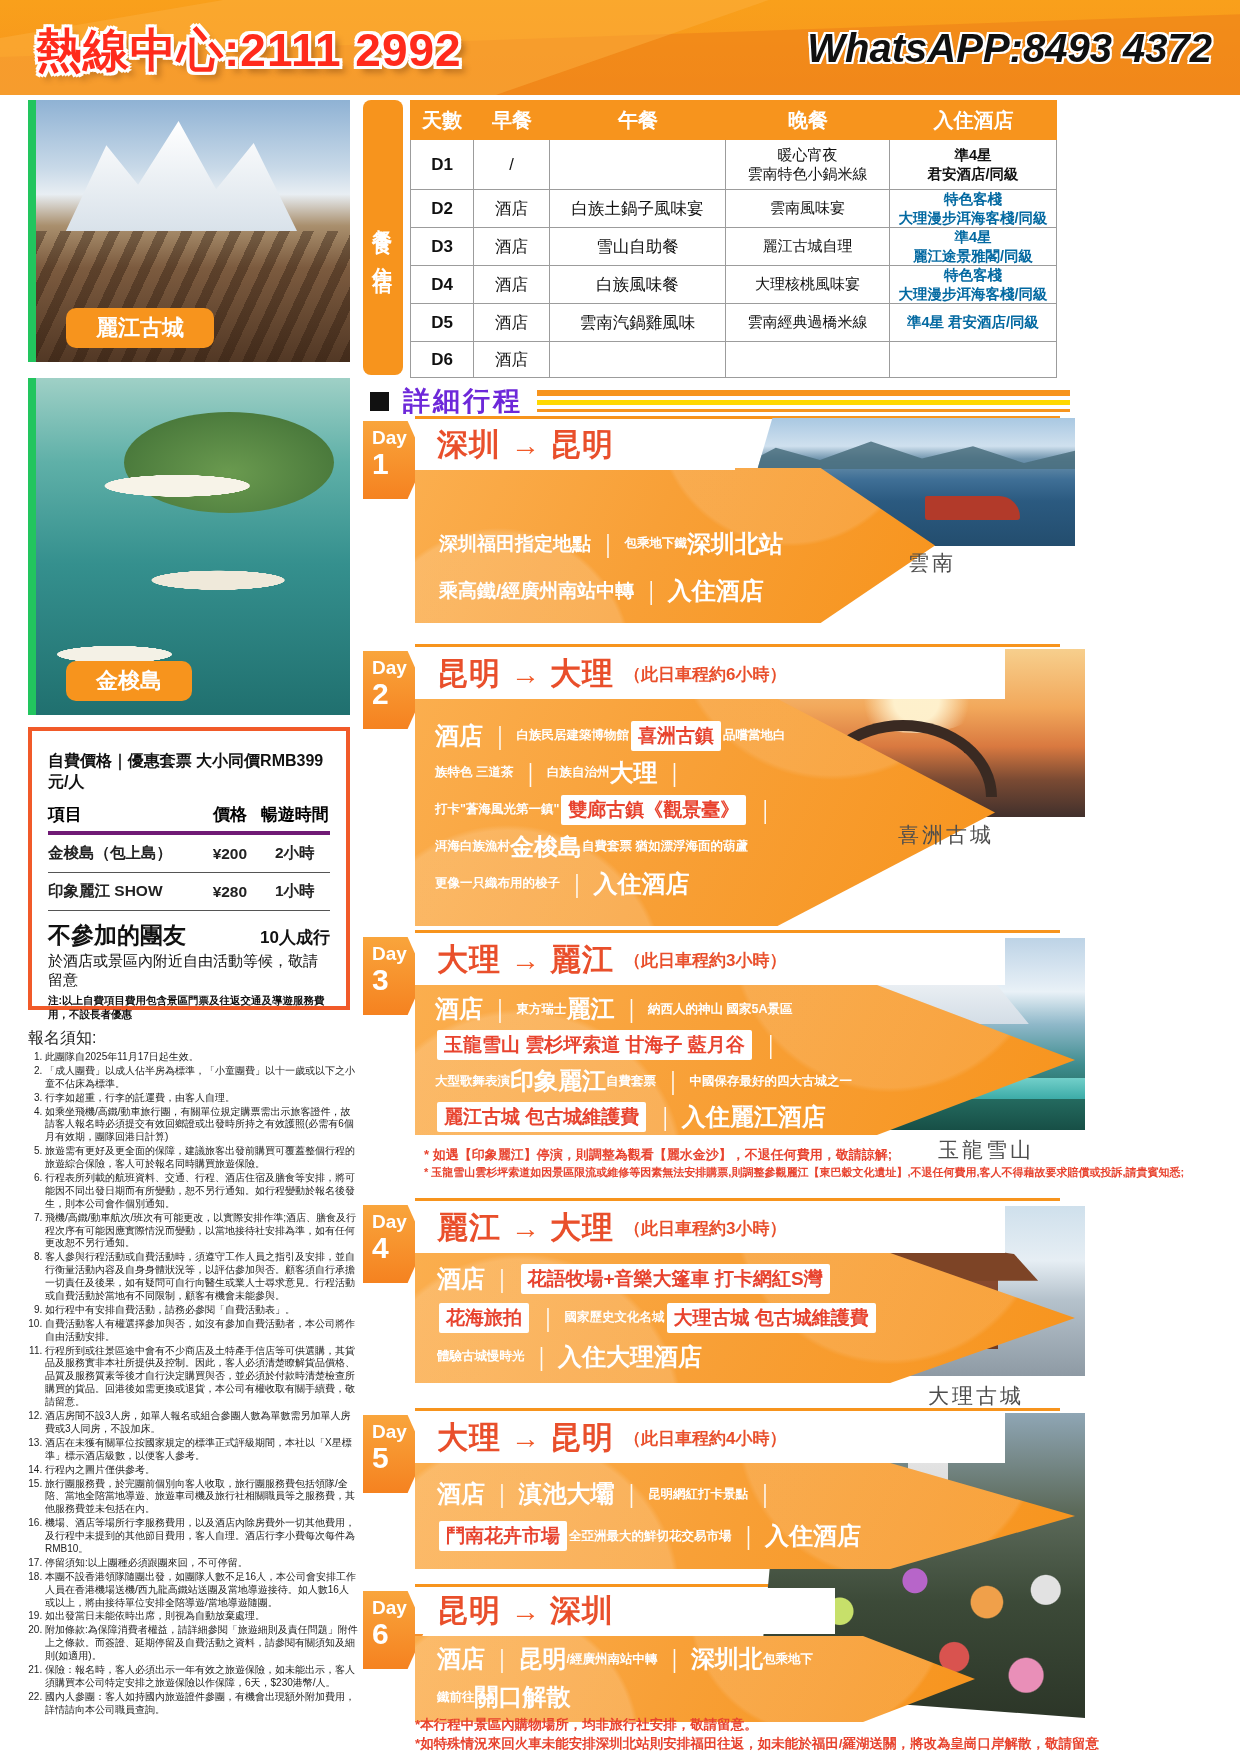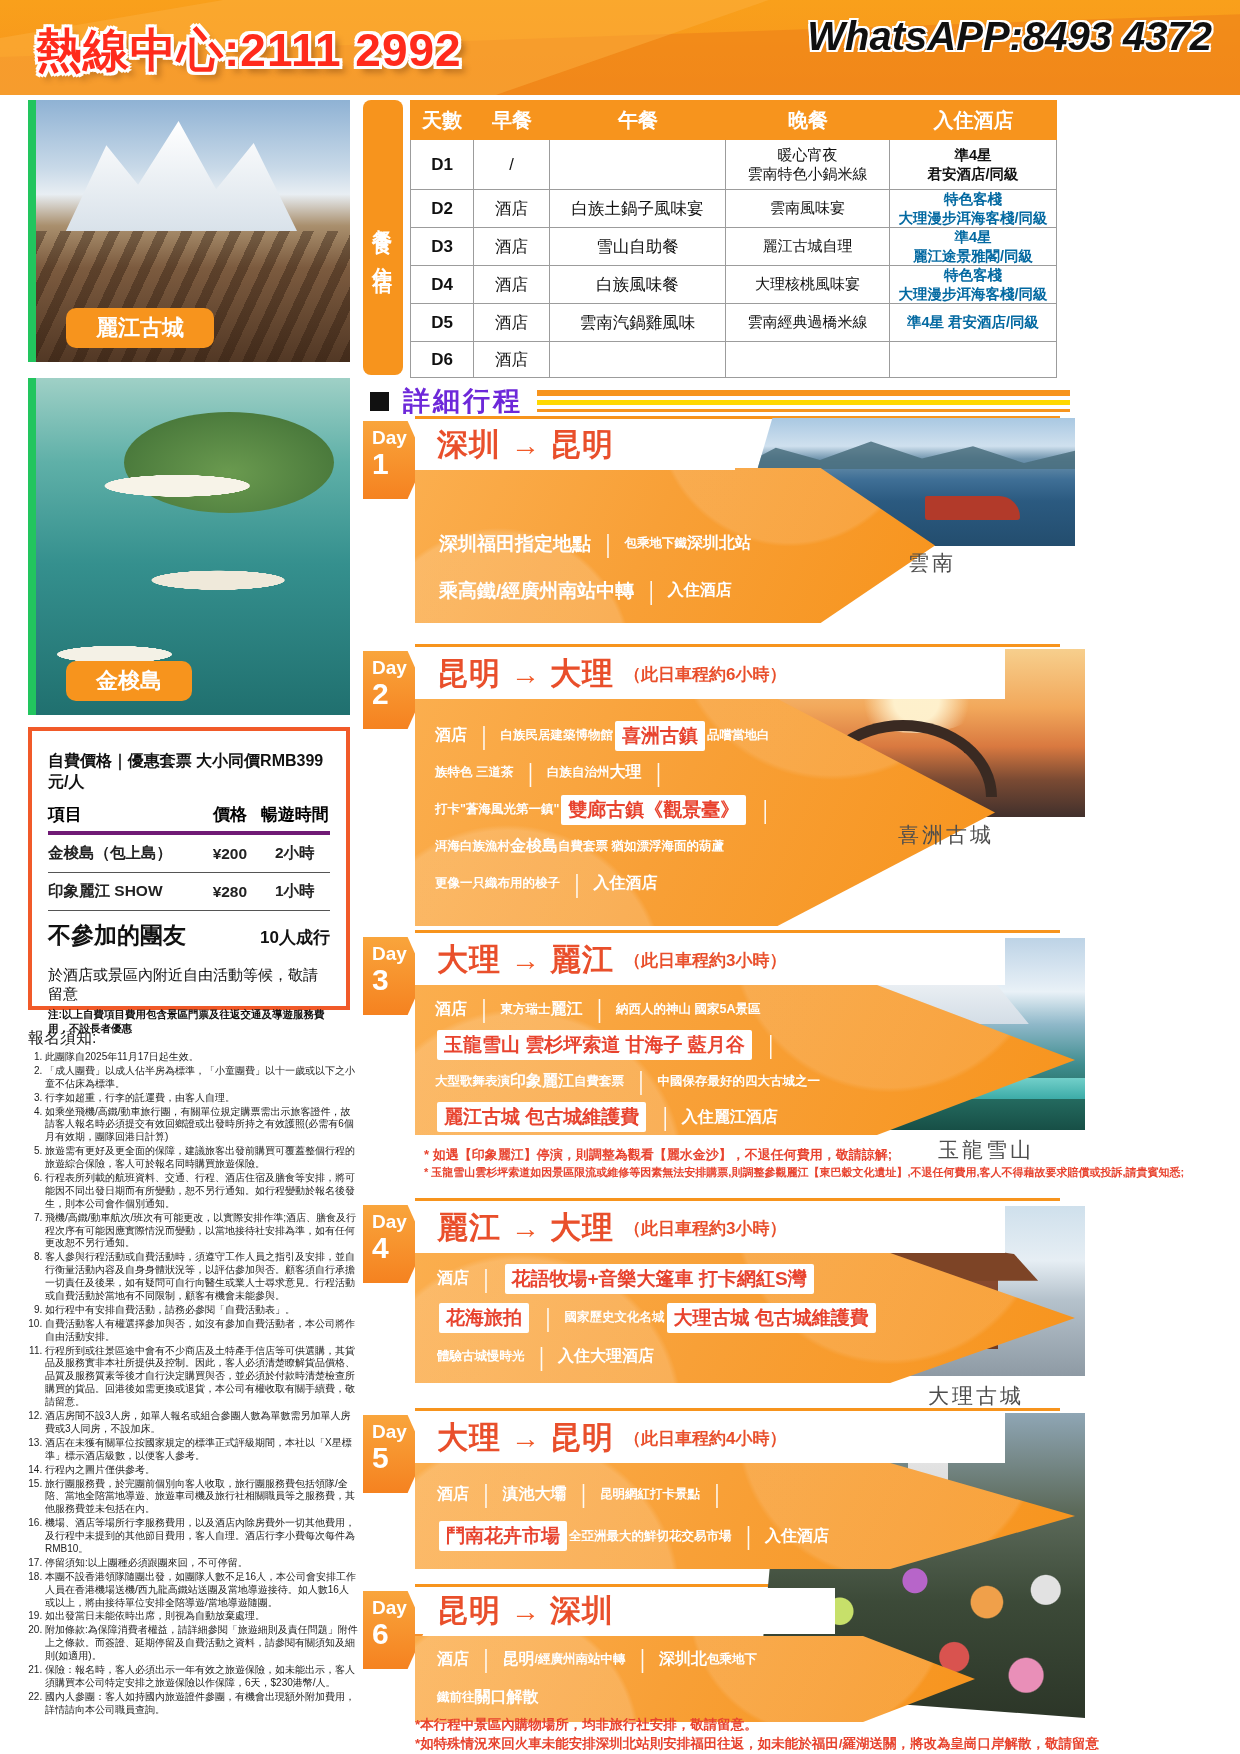--- a/index.html
+++ b/index.html
@@ -6,21 +6,21 @@
   .page{position:relative;width:1240px;height:1754px;background:#fff;overflow:hidden;
         font-family:"Liberation Sans","DejaVu Sans",sans-serif;}
   
   .hdr{position:absolute;left:0;top:0;width:1240px;height:95px;background:linear-gradient(180deg,#F9A01B,#F7941D);overflow:hidden;}
   .hdr:before{content:"";position:absolute;inset:0;background:#ED7D18;opacity:.55;
               clip-path:polygon(0 60%,100% 15%,100% 100%,0 100%);}
   .hdr:after{content:"";position:absolute;inset:0;background:#FBB040;opacity:.5;
              clip-path:polygon(18% 0,62% 0,40% 100%,0 100%,0 40%);}
   .hotline{position:absolute;left:36px;top:20px;z-index:3;font-size:46px;font-weight:900;color:#FF2B1C;letter-spacing:1px;
     text-shadow:-3px -3px 0 #fff,3px -3px 0 #fff,-3px 3px 0 #fff,3px 3px 0 #fff,0 -3px 0 #fff,0 3px 0 #fff,-3px 0 0 #fff,3px 0 0 #fff,6px 6px 6px rgba(60,20,0,.35);}
-  .whatsapp{position:absolute;right:28px;top:14px;z-index:3;font-size:40px;font-weight:900;font-style:italic;color:#101010;
+  .whatsapp{position:absolute;right:28px;top:26px;z-index:3;font-size:40px;font-weight:900;font-style:italic;color:#101010;
     text-shadow:-2px -2px 0 #fff,2px -2px 0 #fff,-2px 2px 0 #fff,2px 2px 0 #fff;}
   
   .photo{position:absolute;left:28px;width:322px;border-left:8px solid #22c55e;box-sizing:border-box;overflow:hidden;}
   .photo1{top:100px;height:262px;}
   .photo2{top:378px;height:337px;}
   .photo-cap{position:absolute;bottom:14px;left:30px;background:#F7941D;color:#fff;font-size:22px;font-weight:bold;
              padding:5px 30px;border-radius:10px;z-index:4;}
   .ph{position:absolute;inset:0;}
   .ph-lijiang{background:linear-gradient(180deg,#8fb2d4 0%,#c8d9e8 26%,#e8eef3 36%,#a98f6d 48%,#7c5b3f 64%,#523825 100%);}
   .ph-lijiang:before{content:"";position:absolute;top:8%;left:4%;right:4%;height:42%;background:linear-gradient(#ffffff,#d9e2ea);
@@ -41,21 +41,21 @@
   .pkg-sub{margin-top:8px;font-size:16px;font-weight:bold;color:#111;}
   .pk-head,.pk-row{display:grid;grid-template-columns:54% 21% 25%;align-items:center;}
   .pk-head{margin-top:10px;font-size:17px;font-weight:bold;border-bottom:4px solid #701a75;padding-bottom:5px;}
   .pk-row{height:37px;border-bottom:1px solid #555;font-size:15.5px;font-weight:bold;color:#222;}
   .pk-cell{white-space:nowrap;}
   .pk-c1,.pk-h1{text-align:center;}
   .pk-c2,.pk-h2{text-align:center;}
   .pkg-non{display:flex;justify-content:space-between;align-items:baseline;margin-top:9px;}
   .pkg-non-t{font-size:23px;font-weight:900;color:#111;}
   .pkg-non-r{font-size:17px;font-weight:bold;color:#111;}
-  .pkg-wait{font-size:15px;color:#111;margin-top:15px;}
+  .pkg-wait{font-size:15px;color:#111;margin-top:1px;}
   .pkg-note{font-size:10.5px;font-weight:bold;color:#111;margin-top:4px;}
   
   .notice{position:absolute;left:28px;top:1028px;width:330px;color:#222;}
   .notice-title{font-size:16px;margin-bottom:2px;}
   .notice ol{margin:0;padding-left:17px;}
   .notice li{font-size:10px;line-height:1.29;margin-bottom:1px;}
   
   .meal-tab{position:absolute;left:363px;top:100px;width:40px;height:275px;background:#F7941D;border-radius:8px;
     color:#fff;display:flex;align-items:center;justify-content:center;writing-mode:vertical-rl;text-orientation:upright;
     font-size:20px;font-weight:bold;letter-spacing:5px;}
@@ -97,21 +97,21 @@
   .bb4{top:1203px;width:590px;}.bb5{top:1413px;width:590px;}.bb6{top:1588px;width:420px;height:46px;}
   .rt-from,.rt-to{color:#E94F2B;font-size:31px;font-weight:900;letter-spacing:1px;}
   .rt-arrow{color:#F15A29;font-size:29px;font-weight:900;}
   .rt-note{color:#E94F2B;font-size:17px;font-weight:bold;}
   .day-content{position:absolute;left:415px;box-sizing:border-box;color:#fff;z-index:2;background:
     radial-gradient(circle at 16% 125%,rgba(255,255,255,.16) 0 27%,rgba(0,0,0,0) 28%),
     radial-gradient(circle at 72% -35%,rgba(255,255,255,.12) 0 30%,rgba(0,0,0,0) 31%),
     linear-gradient(115deg,#FBAE4E 0%,#F8A037 45%,#F7941D 100%);}
   .d-line{display:flex;align-items:center;white-space:nowrap;}
   .seg{display:inline-block;}
-  .s-b{font-size:16px;font-weight:bold;}
+  .s-b{font-size:24px;font-weight:bold;}
   .s-m{font-size:19px;font-weight:bold;}
   .s-s{font-size:12.5px;font-weight:bold;}
   .s-h{background:#fff;color:#E8432E;font-size:19px;font-weight:900;padding:2px 7px;margin:0 2px;border-radius:2px;}
   .s-p{font-size:24px;font-weight:300;opacity:.95;padding:0 5px;}
   .cc1{top:468px;width:520px;height:155px;padding:52px 100px 0 24px;clip-path:polygon(0 0,78% 0,100% 50%,78% 100%,0 100%);}
   .cc1 .d-line{height:47px;}
   .cc2{top:699px;width:580px;height:227px;padding:18px 220px 0 20px;clip-path:polygon(0 0,62.5% 0,100% 50%,62.5% 100%,0 100%);}
   .cc2 .d-line{height:37px;}
   .cc3{top:985px;width:660px;height:150px;padding:6px 216px 0 20px;clip-path:polygon(0 0,70% 0,100% 50%,70% 100%,0 100%);}
   .cc3 .d-line{height:36px;}

